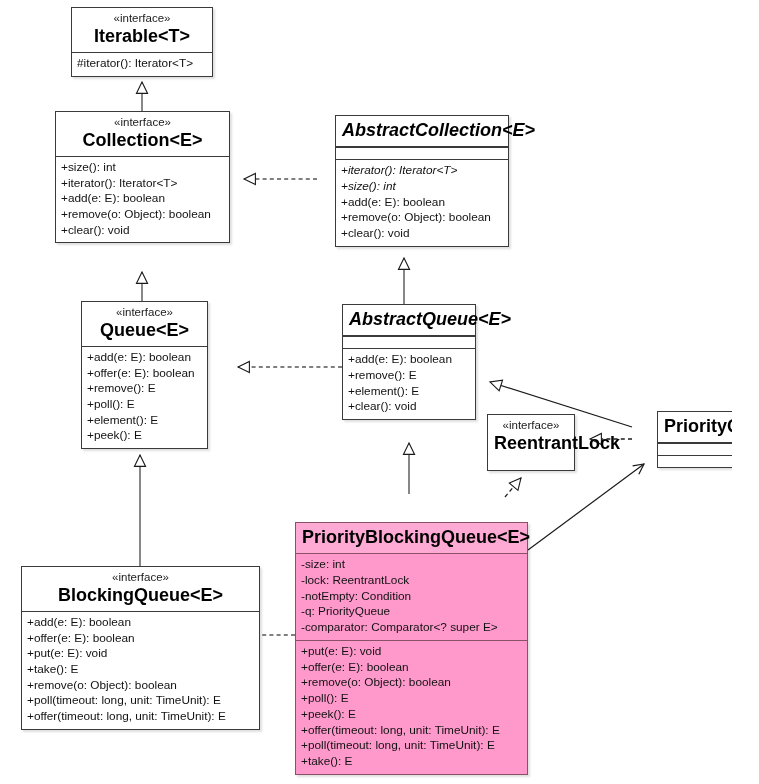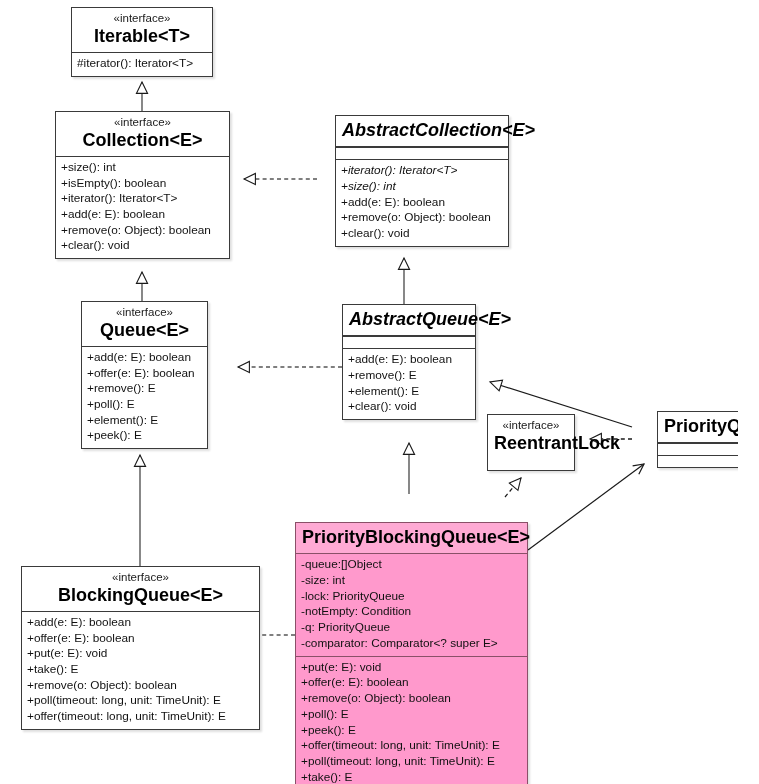--- a/index.html
+++ b/index.html
@@ -13,21 +13,20 @@
     position: relative;
     font-family: "Liberation Sans", sans-serif;
     -webkit-font-smoothing: antialiased;
   }
   #canvas {
     position: absolute;
     left: 0; top: 0;
     width: 732px;
     height: 784px;
     overflow: hidden;
-    padding-left: 6px;
   }
   svg.edges {
     position: absolute;
     left: 0; top: 0;
     width: 759px;
     height: 784px;
     pointer-events: none;
   }
   .node {
     position: absolute;
@@ -165,21 +164,20 @@
     </div>
   </div>
 
   <div class="node" id="n-collection">
     <div class="hdr">
       <span class="stereo">«interface»</span>
       <span class="cname">Collection&lt;E&gt;</span>
     </div>
     <div class="compartment">
       <div class="member">+size(): int</div>
-      <div class="member">+isEmpty(): boolean</div>
       <div class="member">+iterator(): Iterator&lt;T&gt;</div>
       <div class="member">+add(e: E): boolean</div>
       <div class="member">+remove(o: Object): boolean</div>
       <div class="member">+clear(): void</div>
     </div>
   </div>
 
   <div class="node" id="n-abscoll">
     <div class="hdr">
       <span class="cname abstract">AbstractCollection&lt;E&gt;</span>
@@ -236,23 +234,22 @@
     </div>
     <div class="compartment empty divider"></div>
     <div class="compartment empty divider"></div>
   </div>
 
   <div class="node pink" id="n-pbq">
     <div class="hdr">
       <span class="cname">PriorityBlockingQueue&lt;E&gt;</span>
     </div>
     <div class="compartment">
-      <div class="member">-queue:[]Object</div>
       <div class="member">-size: int</div>
-      <div class="member">-lock: PriorityQueue</div>
+      <div class="member">-lock: ReentrantLock</div>
       <div class="member">-notEmpty: Condition</div>
       <div class="member">-q: PriorityQueue</div>
       <div class="member">-comparator: Comparator&lt;? super E&gt;</div>
     </div>
     <div class="compartment divider">
       <div class="member">+put(e: E): void</div>
       <div class="member">+offer(e: E): boolean</div>
       <div class="member">+remove(o: Object): boolean</div>
       <div class="member">+poll(): E</div>
       <div class="member">+peek(): E</div>

